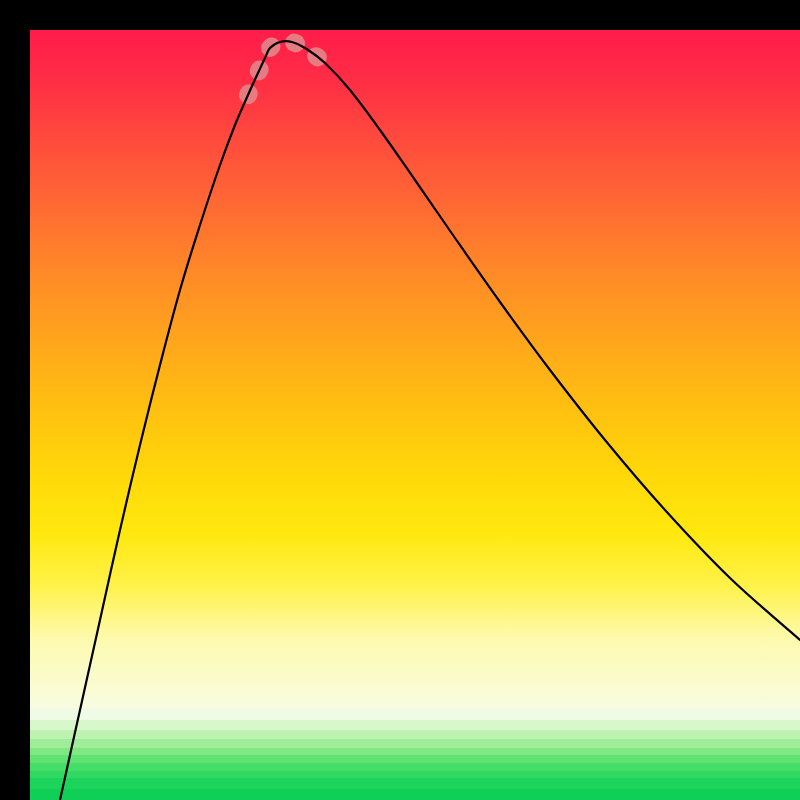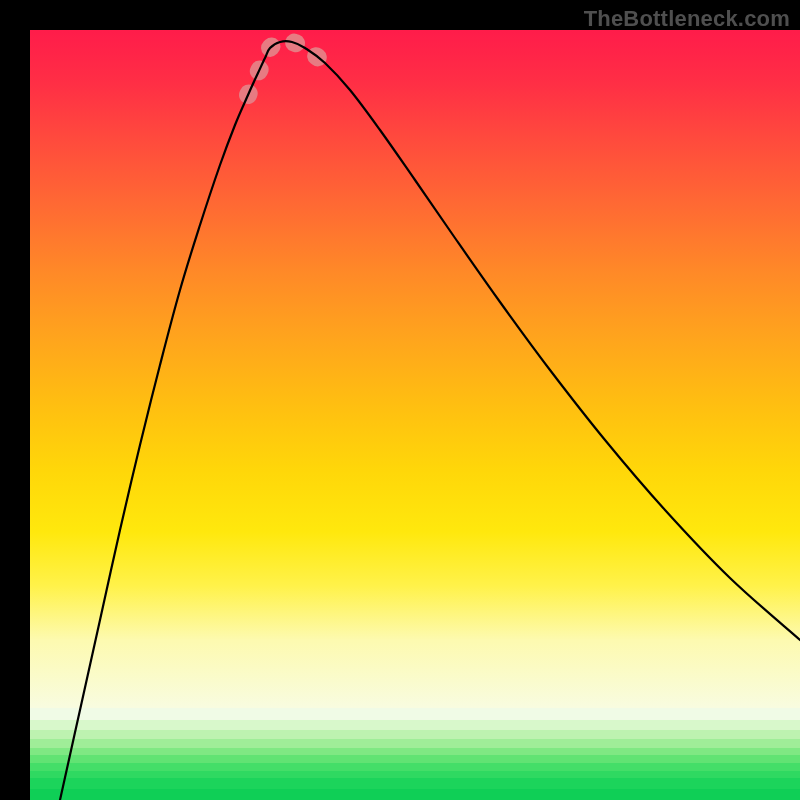--- a/index.html
+++ b/index.html
@@ -68,21 +68,20 @@
     font-size: 22px;
     font-weight: 600;
     letter-spacing: 0.2px;
     user-select: none;
   }
 </style>
 </head>
 <body>
 
 <div class="stage">
-  <div class="watermark">TheBottleneck.com</div>
 
   <div class="plot-wrap">
     <div class="gradient">
       <div class="grad-main"></div>
       <div id="grad-bands">
           <div class="grad-band" style="top: 88%; height: 1.6%; background: rgb(240, 251, 230);"></div>
           <div class="grad-band" style="top: 89.6%; height: 1.3%; background: rgb(216, 248, 203);"></div>
           <div class="grad-band" style="top: 90.9%; height: 1.2%; background: rgb(189, 242, 176);"></div>
           <div class="grad-band" style="top: 92.1%; height: 1.1%; background: rgb(159, 237, 152);"></div>
           <div class="grad-band" style="top: 93.2%; height: 1%; background: rgb(127, 232, 131);"></div>

